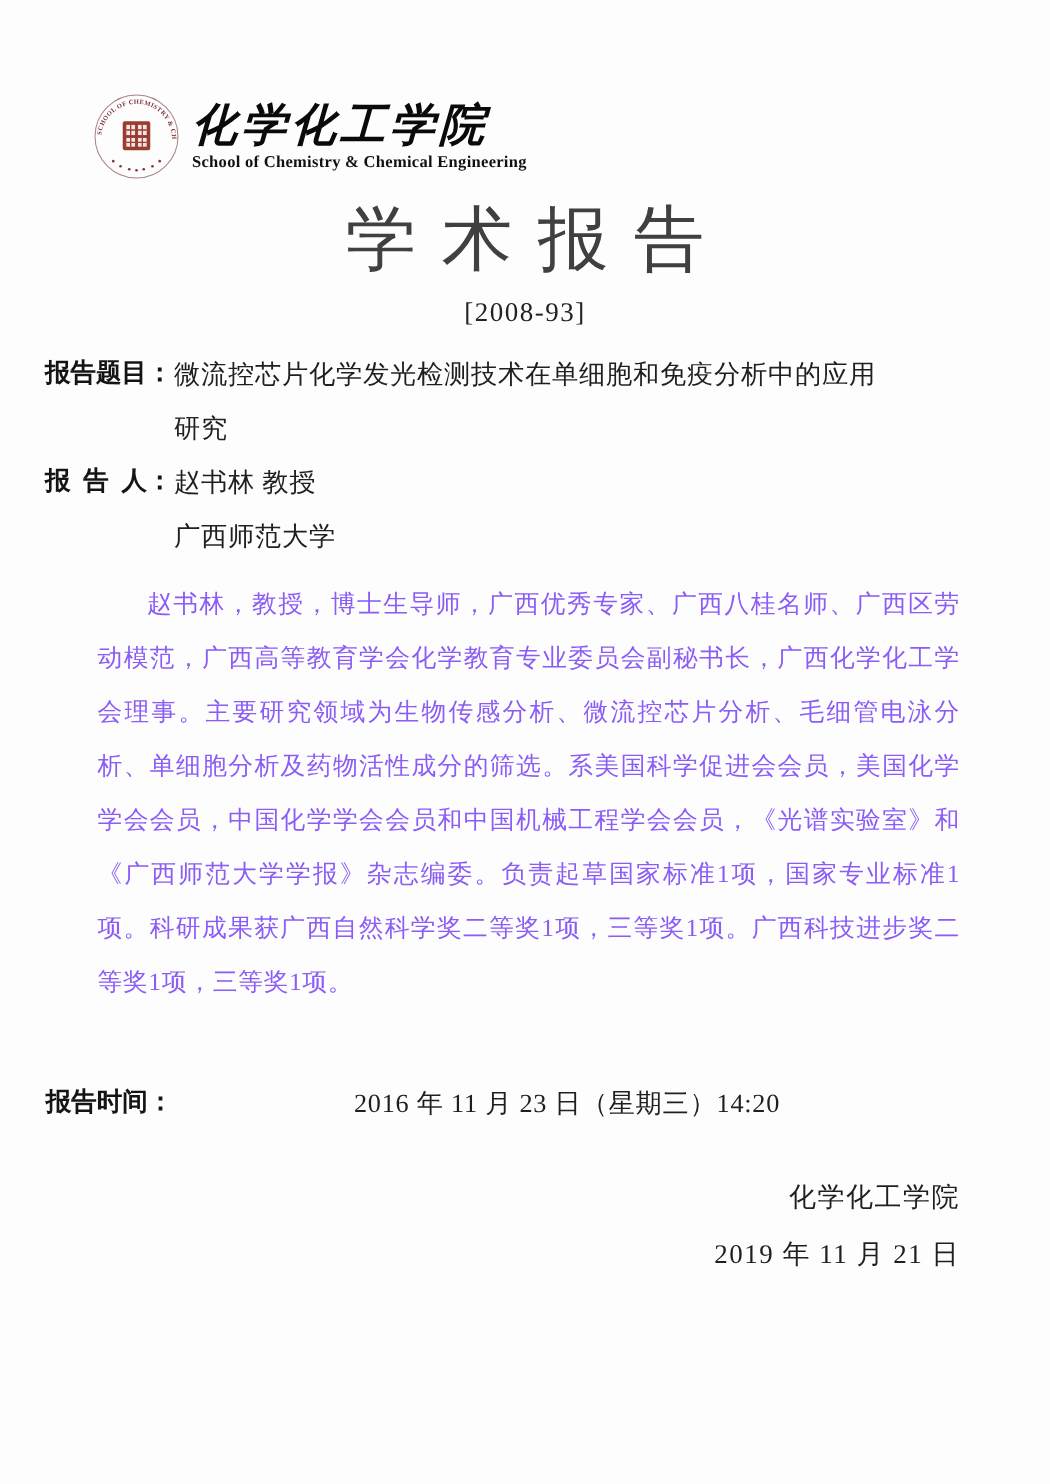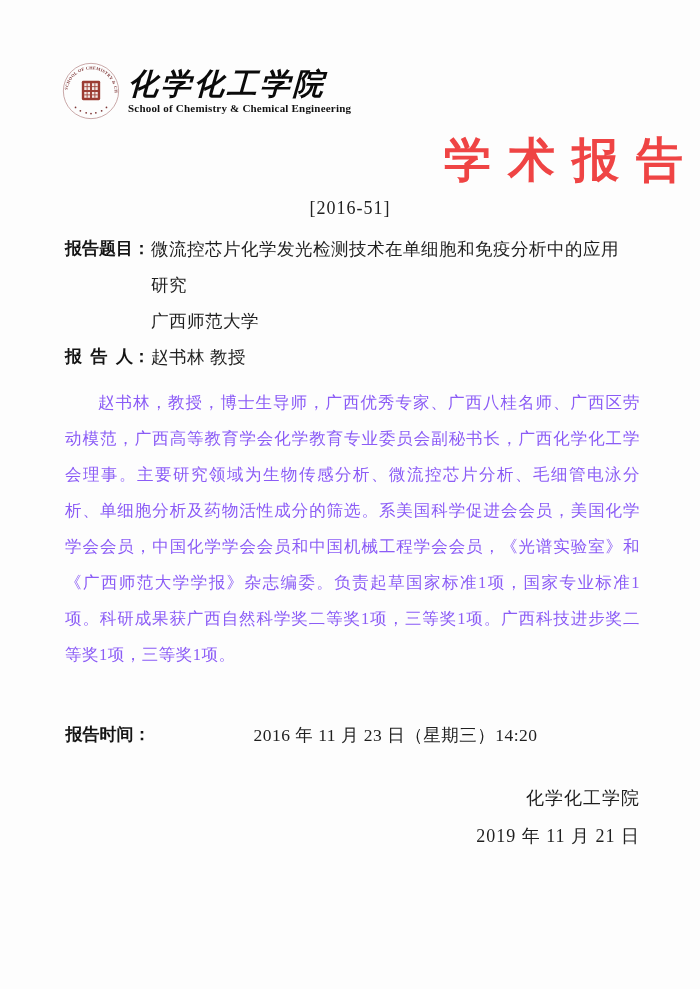--- a/index.html
+++ b/index.html
@@ -40,40 +40,40 @@
   .logo-en {
     font-size: 11px;
     font-weight: bold;
     letter-spacing: 0.2px;
     margin-top: 3px;
     color: #111;
   }
 
   
   .doc-title {
-    text-align: right;
+    text-align: center;
     font-size: 47px;
-    font-weight: 700;
+    font-weight: 400;
     letter-spacing: 17px;
     padding-left: 17px; 
     margin-top: 12px;
     line-height: 1.2;
-    color: #ef4444;
+    color: #404040;
   }
   .issue-no {
     text-align: center;
     font-size: 18px;
     letter-spacing: 1px;
     margin-top: 10px;
     color: #222;
   }
 
   
   .content {
-    margin: 12px 60px 0 65px;
+    margin: 12px 60px 0 30px;
     font-size: 17.5px;
     line-height: 36px;
   }
   .field-row { display: flex; align-items: flex-start; }
   .field-label {
     flex: none;
     width: 86px;
     font-size: 17px;
     font-weight: bold;
     white-space: pre;
@@ -152,37 +152,37 @@
       </svg>
     </span>
     <span class="logo-text">
       <span class="logo-cn">化学化工学院</span>
       <span class="logo-en">School of Chemistry &amp; Chemical Engineering</span>
     </span>
   </div>
 
   <div class="doc-title">学术报告</div>
 
-  <div class="issue-no">[2016-51]</div>
+  <div class="issue-no">[2008-93]</div>
 
   <div class="content">
 
     <div class="field-row">
       <span class="field-label">报告题目：</span>
       <span class="field-value w-topic">微流控芯片化学发光检测技术在单细胞和免疫分析中的应用研究</span>
     </div>
 
     <div class="field-row">
+      <span class="field-label">报  告  人：</span>
+      <span class="field-value">赵书林  教授</span>
+    </div>
+
+    <div class="field-row">
       <span class="field-label"></span>
       <span class="field-value">广西师范大学</span>
-    </div>
-
-    <div class="field-row">
-      <span class="field-label">报  告  人：</span>
-      <span class="field-value">赵书林  教授</span>
     </div>
 
   </div>
 
   <p class="bio">赵书林，教授，博士生导师，广西优秀专家、广西八桂名师、广西区劳动模范，广西高等教育学会化学教育专业委员会副秘书长，广西化学化工学会理事。主要研究领域为生物传感分析、微流控芯片分析、毛细管电泳分析、单细胞分析及药物活性成分的筛选。系美国科学促进会会员，美国化学学会会员，中国化学学会会员和中国机械工程学会会员，《光谱实验室》和《广西师范大学学报》杂志编委。负责起草国家标准1项，国家专业标准1项。科研成果获广西自然科学奖二等奖1项，三等奖1项。广西科技进步奖二等奖1项，三等奖1项。</p>
 
   <div class="content schedule">
     <div class="field-row">
       <span class="field-label">报告时间：</span>
       <span class="field-value">2016 年 11 月 23 日（星期三）14:20</span>

